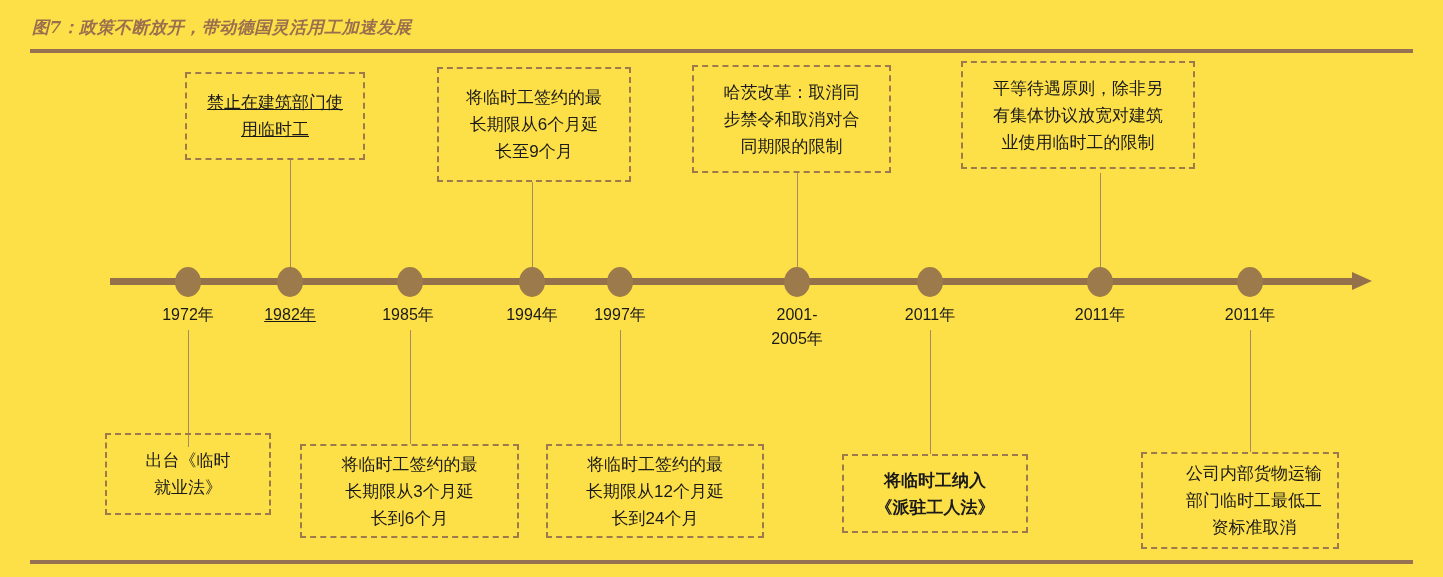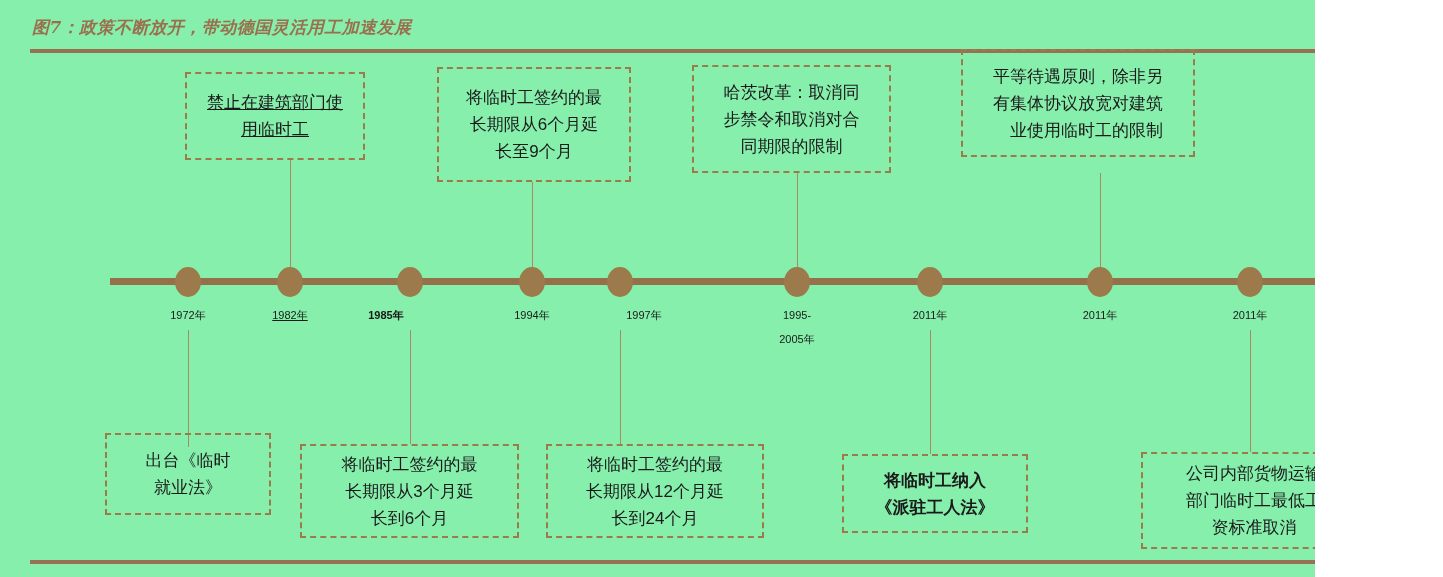--- a/index.html
+++ b/index.html
@@ -5,23 +5,23 @@
   html, body {
     margin: 0;
     padding: 0;
     background: #ffffff;
   }
   body {
     font-family: "Liberation Sans", "DejaVu Sans", sans-serif;
   }
   #figure {
     position: relative;
-    width: 1315px;
+    width: 1443px;
     height: 577px;
-    background: #86efac;
+    background: #fde047;
     overflow: hidden;
   }
 
   
   .fig-title {
     position: absolute;
     left: 32px;
     top: 16px;
     font-family: "DejaVu Serif", "Liberation Serif", serif;
     font-weight: bold;
@@ -73,21 +73,21 @@
     width: 26px;
     height: 30px;
     margin-left: -13px;
     top: 267px;
     border-radius: 50%;
     background: #9C7A4B;
   }
   .year {
     position: absolute;
     top: 303px;
-    font-size: 11px;
+    font-size: 16px;
     color: #1a1a1a;
     text-align: center;
     width: 120px;
     margin-left: -60px;
     line-height: 24px;
     white-space: pre-line;
   }
 
   
   .connector {
@@ -134,21 +134,21 @@
 长期限从6个月延
 长至9个月</span>
       </div>
       <div class="connector" style="left: 797px; top: 173px; height: 99px;"></div>
       <div class="callout" style="left: 692px; top: 65px; width: 199px; height: 108px;">
         <span style="white-space: pre-line;">哈茨改革：取消同
 步禁令和取消对合
 同期限的限制</span>
       </div>
       <div class="connector" style="left: 1100px; top: 173px; height: 99px;"></div>
-      <div class="callout" style="left: 961px; top: 49px; width: 234px; height: 108px; text-align: right;">
+      <div class="callout" style="left: 961px; top: 61px; width: 234px; height: 108px;">
         <span style="white-space: pre-line;">平等待遇原则，除非另
 有集体协议放宽对建筑
 业使用临时工的限制</span>
       </div>
     </div>
   <div id="below-callouts">
       <div class="connector" style="left: 188px; top: 330px; height: 117px;"></div>
       <div class="callout" style="left: 105px; top: 433px; width: 166px; height: 82px;">
         <span style="white-space: pre-line;">出台《临时
 就业法》</span>
@@ -180,27 +180,27 @@
 
   <div class="axis-line"></div>
   <div class="axis-arrow"></div>
 
   <div id="nodes">
       <div class="dot" style="left: 188px;"></div>
       <div class="year" style="left: 188px;">1972年</div>
       <div class="dot" style="left: 290px;"></div>
       <div class="year" style="left: 290px; text-decoration: underline;">1982年</div>
       <div class="dot" style="left: 410px;"></div>
-      <div class="year" style="left: 386px; font-weight: bold;">1985年</div>
+      <div class="year" style="left: 408px;">1985年</div>
       <div class="dot" style="left: 532px;"></div>
       <div class="year" style="left: 532px;">1994年</div>
       <div class="dot" style="left: 620px;"></div>
-      <div class="year" style="left: 644px;">1997年</div>
+      <div class="year" style="left: 620px;">1997年</div>
       <div class="dot" style="left: 797px;"></div>
-      <div class="year" style="left: 797px;">1995-
+      <div class="year" style="left: 797px;">2001-
 2005年</div>
       <div class="dot" style="left: 930px;"></div>
       <div class="year" style="left: 930px;">2011年</div>
       <div class="dot" style="left: 1100px;"></div>
       <div class="year" style="left: 1100px;">2011年</div>
       <div class="dot" style="left: 1250px;"></div>
       <div class="year" style="left: 1250px;">2011年</div>
     </div>
 
 </div>

